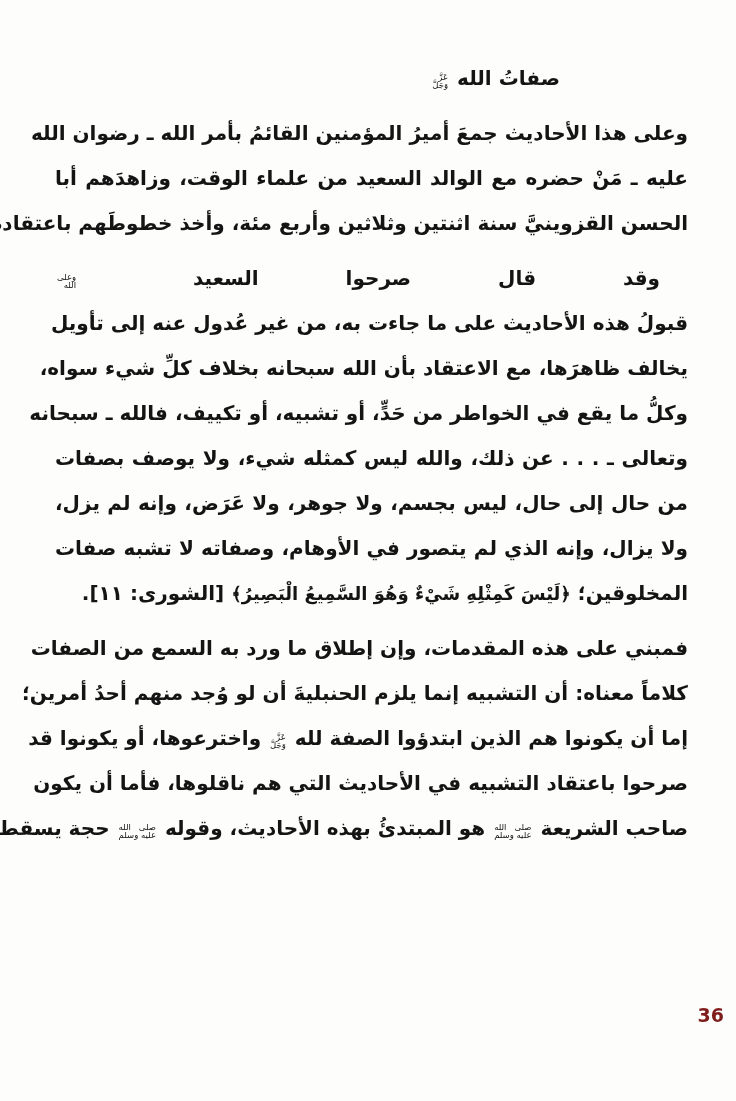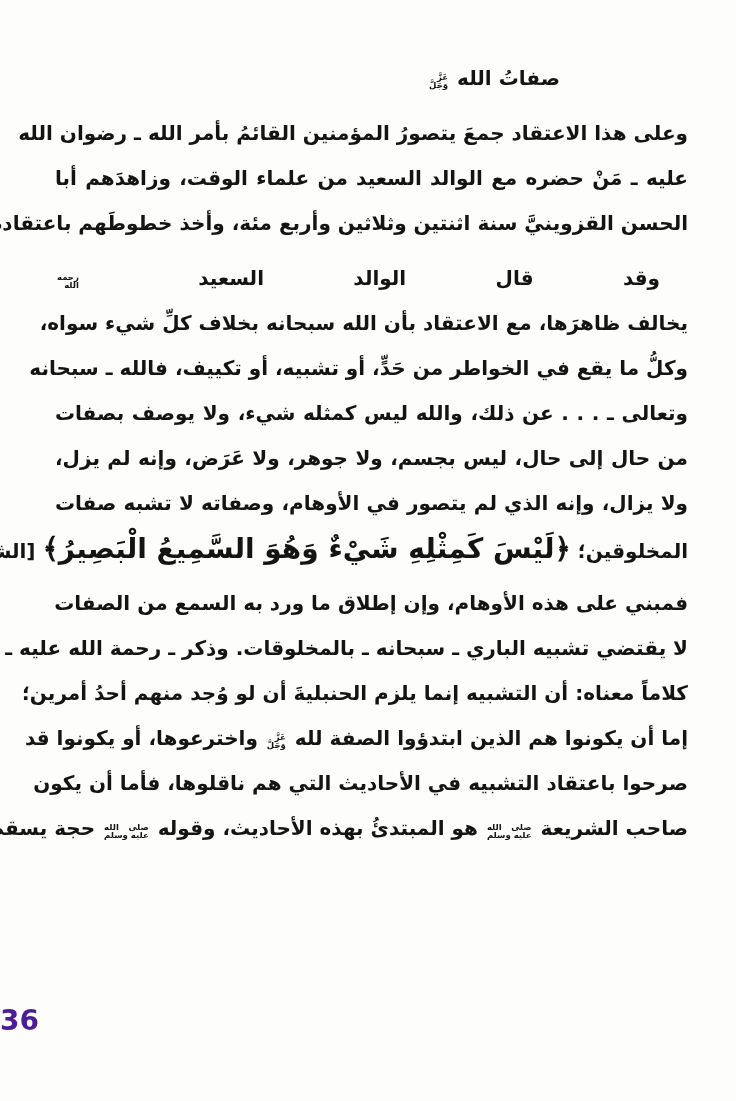--- a/index.html
+++ b/index.html
@@ -35,66 +35,66 @@
   .line.quote-end{
     padding-right:128px;
     text-align:right;
     text-align-last:right;
   }
   .honorific{
     display:inline-block;
     direction:rtl;
     font-size:8.5px;
     line-height:8.5px;
-    font-weight:700;
+    font-weight:400;
     text-align:center;
     vertical-align:-3px;
     margin:0 2px;
     letter-spacing:0;
   }
   .honorific div{white-space:nowrap;}
   .verse{
-    font-size:28px;
+    font-size:18px;
     letter-spacing:0.2px;
   }
   .page-number{
     position:absolute;
     top:1004px;left:0;width:724px;
-    text-align:left;
-    font-size:28px;
+    text-align:right;
+    font-size:19px;
     font-weight:700;
-    color:#4c1d95;
+    color:#7f1d1d;
     font-family:"DejaVu Sans", sans-serif;
   }
 </style>
 </head>
 <body>
 
 <div class="page">
   <div class="text-block" dir="rtl" id="text-block">
       <div class="para">
         <div class="line quote-end"><span class="text-seg">صفاتُ الله </span><span class="honorific"><div>عَزَّ</div><div>وَجَلَّ</div></span></div>
       </div>
       <div class="para">
-        <div class="line justify"><span class="text-seg">وعلى هذا الاعتقاد جمعَ يتصورُ المؤمنين القائمُ بأمر الله ـ رضوان الله</span></div>
+        <div class="line justify"><span class="text-seg">وعلى هذا الأحاديث جمعَ أميرُ المؤمنين القائمُ بأمر الله ـ رضوان الله</span></div>
         <div class="line justify"><span class="text-seg">عليه ـ مَنْ حضره مع الوالد السعيد من علماء الوقت، وزاهدَهم أبا</span></div>
         <div class="line end"><span class="text-seg">الحسن القزوينيَّ سنة اثنتين وثلاثين وأربع مئة، وأخذ خطوطَهم باعتقاده.</span></div>
       </div>
       <div class="para">
-        <div class="line justify" style="text-indent: 28px;"><span class="text-seg">وقد قال الوالد السعيد </span><span class="honorific"><div>رحمه</div><div>الله</div></span></div>
+        <div class="line justify" style="text-indent: 28px;"><span class="text-seg">وقد قال صرحوا السعيد </span><span class="honorific"><div>وعلى</div><div>الله</div></span></div>
+        <div class="line justify"><span class="text-seg">قبولُ هذه الأحاديث على ما جاءت به، من غير عُدول عنه إلى تأويل</span></div>
         <div class="line justify"><span class="text-seg">يخالف ظاهرَها، مع الاعتقاد بأن الله سبحانه بخلاف كلِّ شيء سواه،</span></div>
         <div class="line justify"><span class="text-seg">وكلُّ ما يقع في الخواطر من حَدٍّ، أو تشبيه، أو تكييف، فالله ـ سبحانه</span></div>
         <div class="line justify"><span class="text-seg">وتعالى ـ . . . عن ذلك، والله ليس كمثله شيء، ولا يوصف بصفات</span></div>
         <div class="line justify"><span class="text-seg">من حال إلى حال، ليس بجسم، ولا جوهر، ولا عَرَض، وإنه لم يزل،</span></div>
         <div class="line justify"><span class="text-seg">ولا يزال، وإنه الذي لم يتصور في الأوهام، وصفاته لا تشبه صفات</span></div>
         <div class="line end"><span class="text-seg">المخلوقين؛ </span><span class="verse">﴿لَيْسَ كَمِثْلِهِ شَيْءٌ وَهُوَ السَّمِيعُ الْبَصِيرُ﴾</span><span class="text-seg"> [الشورى: ١١].</span></div>
       </div>
       <div class="para">
-        <div class="line justify"><span class="text-seg">فمبني على هذه الأوهام، وإن إطلاق ما ورد به السمع من الصفات</span></div>
-        <div class="line justify"><span class="text-seg">لا يقتضي تشبيه الباري ـ سبحانه ـ بالمخلوقات. وذكر ـ رحمة الله عليه ـ</span></div>
+        <div class="line justify"><span class="text-seg">فمبني على هذه المقدمات، وإن إطلاق ما ورد به السمع من الصفات</span></div>
         <div class="line justify"><span class="text-seg">كلاماً معناه: أن التشبيه إنما يلزم الحنبليةَ أن لو وُجد منهم أحدُ أمرين؛</span></div>
         <div class="line justify"><span class="text-seg">إما أن يكونوا هم الذين ابتدؤوا الصفة لله </span><span class="honorific"><div>عَزَّ</div><div>وَجَلَّ</div></span><span class="text-seg"> واخترعوها، أو يكونوا قد</span></div>
         <div class="line justify"><span class="text-seg">صرحوا باعتقاد التشبيه في الأحاديث التي هم ناقلوها، فأما أن يكون</span></div>
         <div class="line justify"><span class="text-seg">صاحب الشريعة </span><span class="honorific"><div>صلى الله</div><div>عليه وسلم</div></span><span class="text-seg"> هو المبتدئُ بهذه الأحاديث، وقوله </span><span class="honorific"><div>صلى الله</div><div>عليه وسلم</div></span><span class="text-seg"> حجة يسقط</span></div>
       </div>
     </div>
   <div class="page-number">36</div>
 </div>
 
 </body></html>

